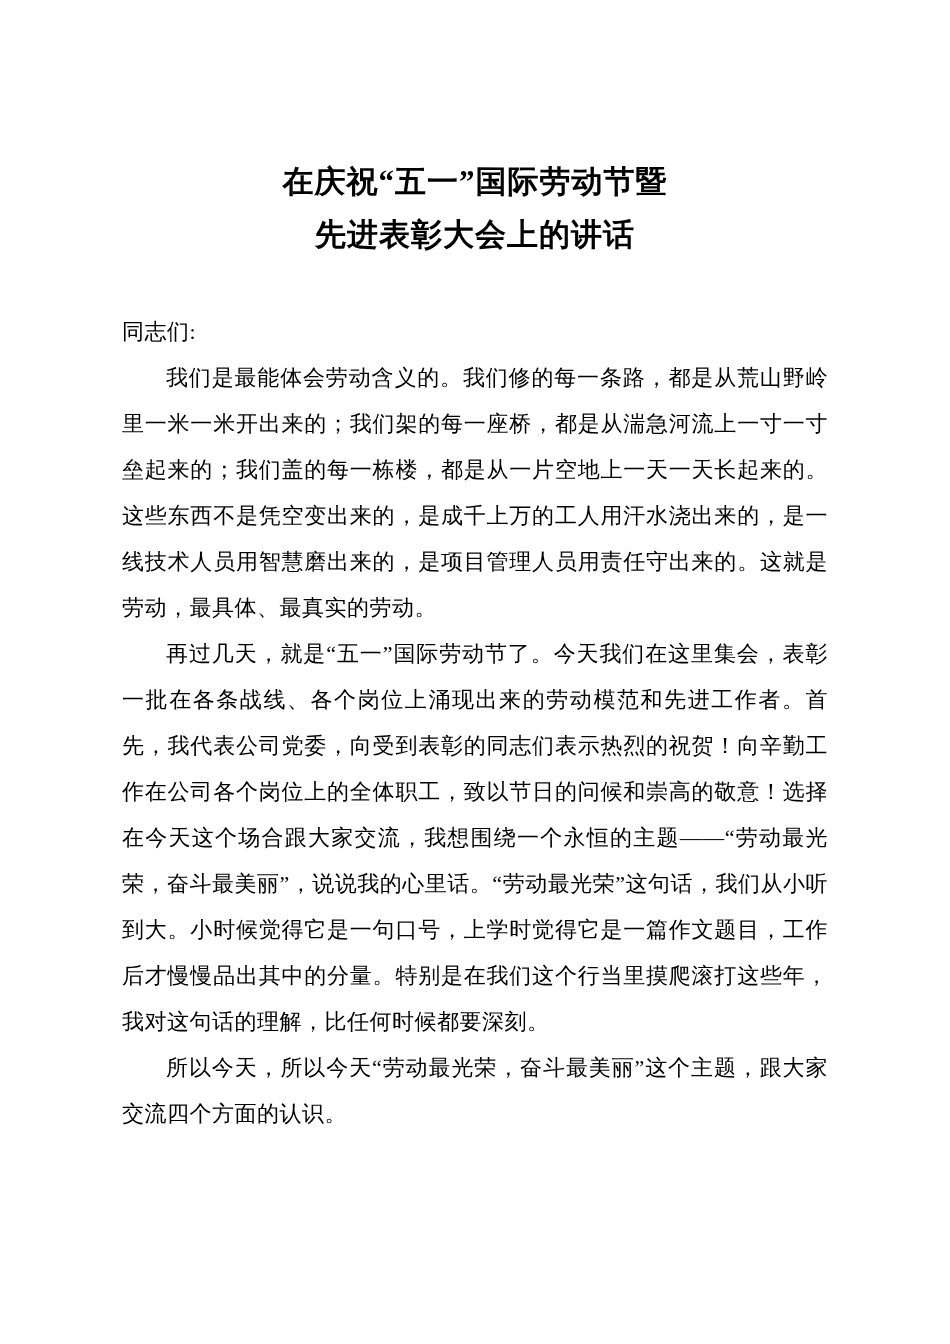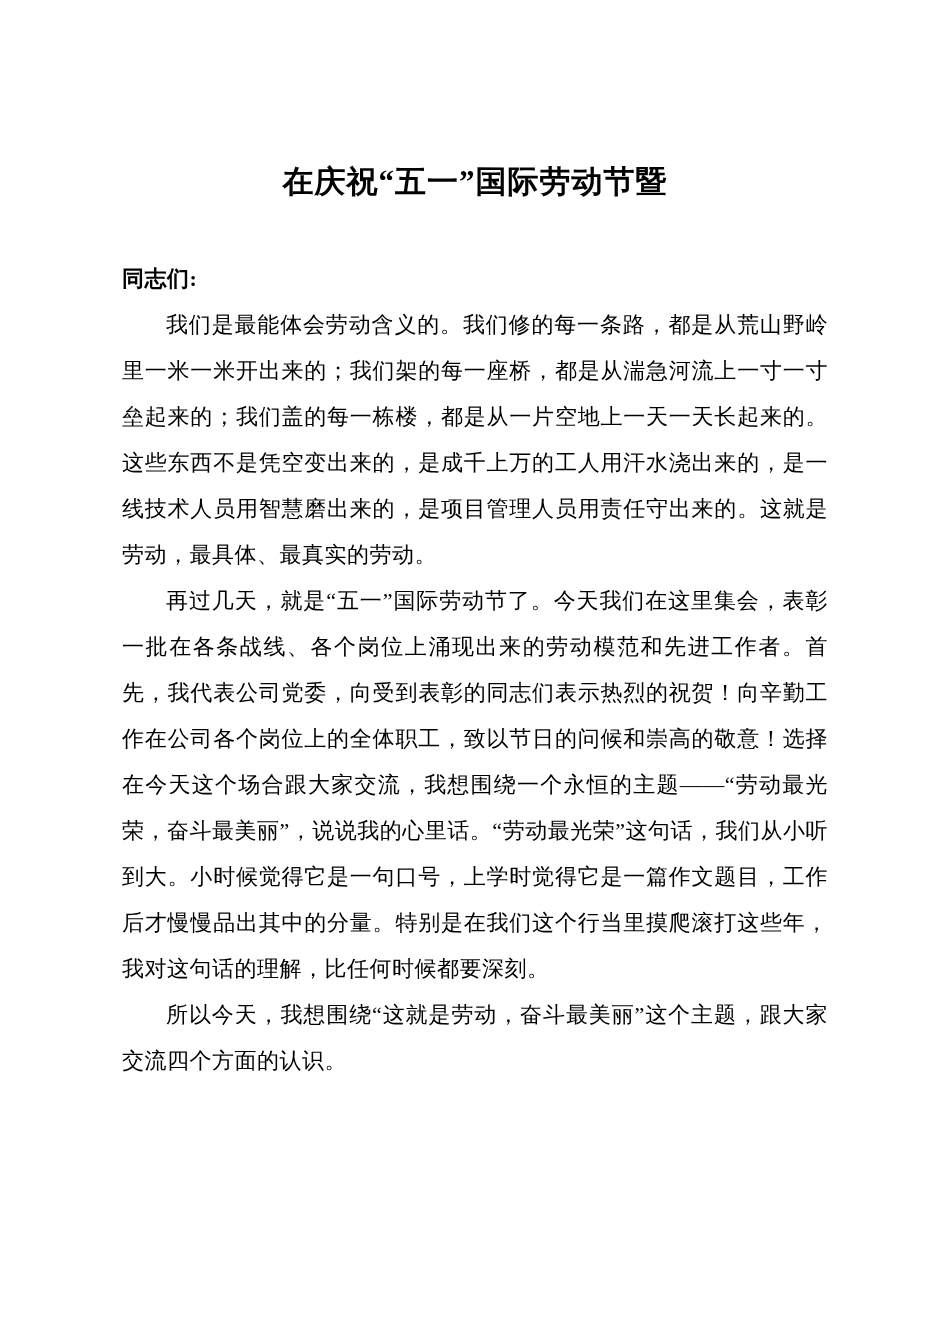--- a/index.html
+++ b/index.html
@@ -37,39 +37,39 @@
   .doc-body {
     margin-top: 48px;
     font-size: 22px;
     line-height: 46px;
     text-align: justify;
     letter-spacing: 0.5px;
   }
 
   .salutation {
     text-indent: 0;
-    font-weight: bold;
   }
 
   .body-paragraph {
     text-indent: 2em;
   }
 </style>
 </head>
 <body>
 
 <div class="page">
 
   <h1 class="doc-title">
     <span class="title-line">在庆祝“五一”国际劳动节暨</span>
+    <span class="title-line">先进表彰大会上的讲话</span>
   </h1>
 
   <div class="doc-body">
     <p class="salutation">同志们:</p>
 
     <p class="body-paragraph">我们是最能体会劳动含义的。我们修的每一条路，都是从荒山野岭里一米一米开出来的；我们架的每一座桥，都是从湍急河流上一寸一寸垒起来的；我们盖的每一栋楼，都是从一片空地上一天一天长起来的。这些东西不是凭空变出来的，是成千上万的工人用汗水浇出来的，是一线技术人员用智慧磨出来的，是项目管理人员用责任守出来的。这就是劳动，最具体、最真实的劳动。</p>
 
     <p class="body-paragraph">再过几天，就是“五一”国际劳动节了。今天我们在这里集会，表彰一批在各条战线、各个岗位上涌现出来的劳动模范和先进工作者。首先，我代表公司党委，向受到表彰的同志们表示热烈的祝贺！向辛勤工作在公司各个岗位上的全体职工，致以节日的问候和崇高的敬意！选择在今天这个场合跟大家交流，我想围绕一个永恒的主题——“劳动最光荣，奋斗最美丽”，说说我的心里话。“劳动最光荣”这句话，我们从小听到大。小时候觉得它是一句口号，上学时觉得它是一篇作文题目，工作后才慢慢品出其中的分量。特别是在我们这个行当里摸爬滚打这些年，我对这句话的理解，比任何时候都要深刻。</p>
 
-    <p class="body-paragraph">所以今天，我想围绕“这就是劳动，奋斗最美丽”这个主题，跟大家交流四个方面的认识。</p>
+    <p class="body-paragraph">所以今天，所以今天“劳动最光荣，奋斗最美丽”这个主题，跟大家交流四个方面的认识。</p>
   </div>
 
 </div>
 
 </body></html>

